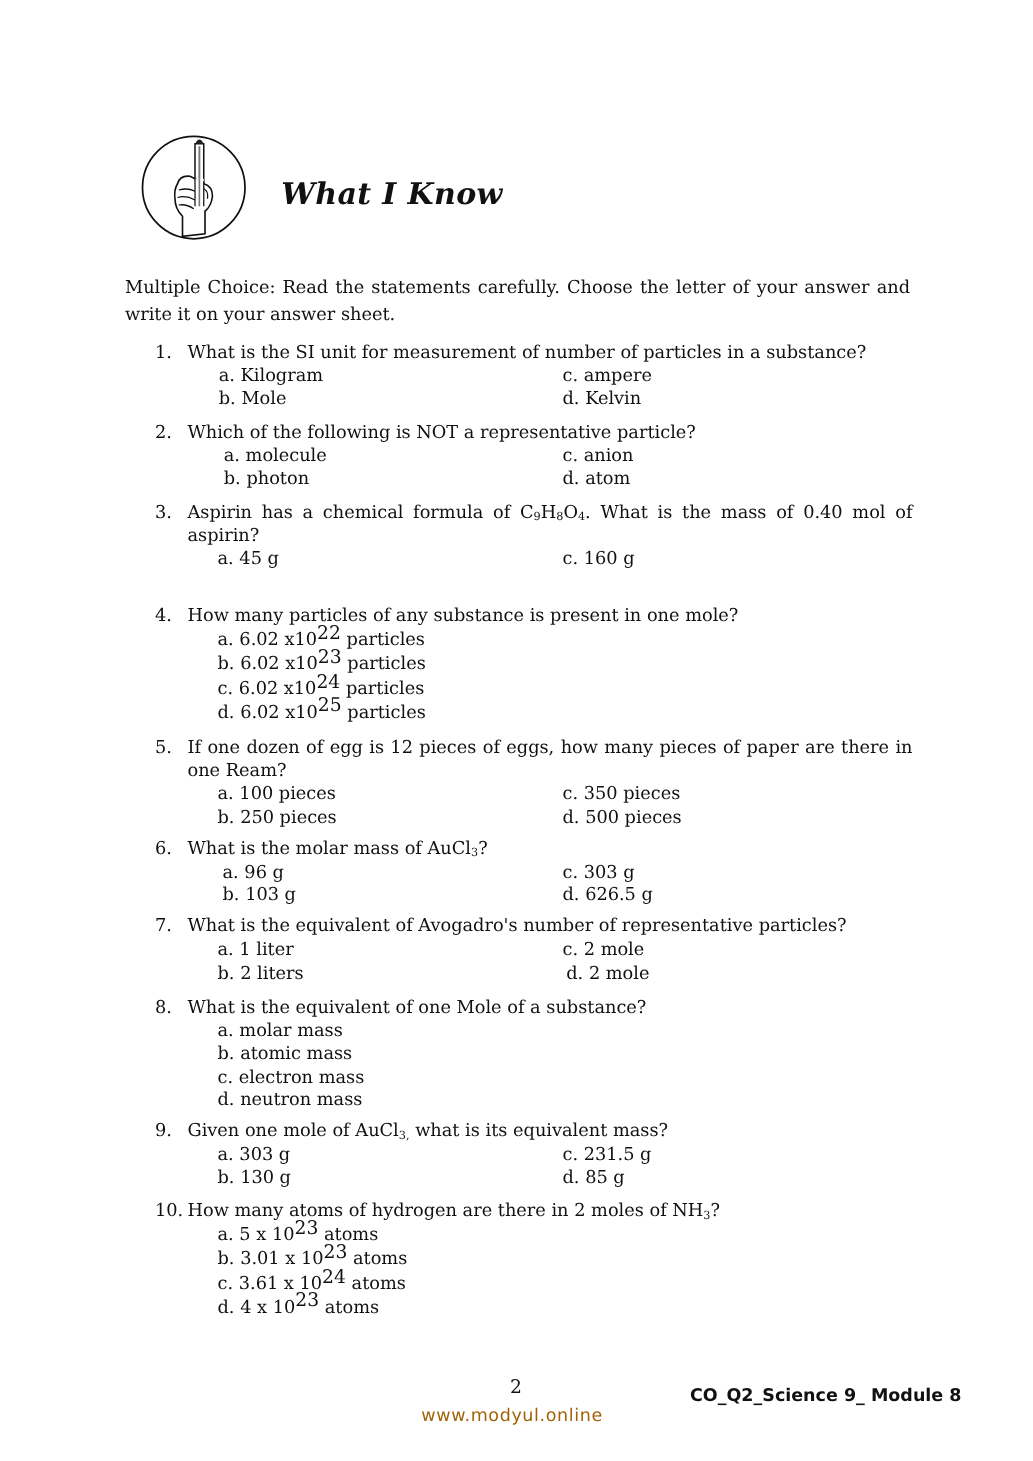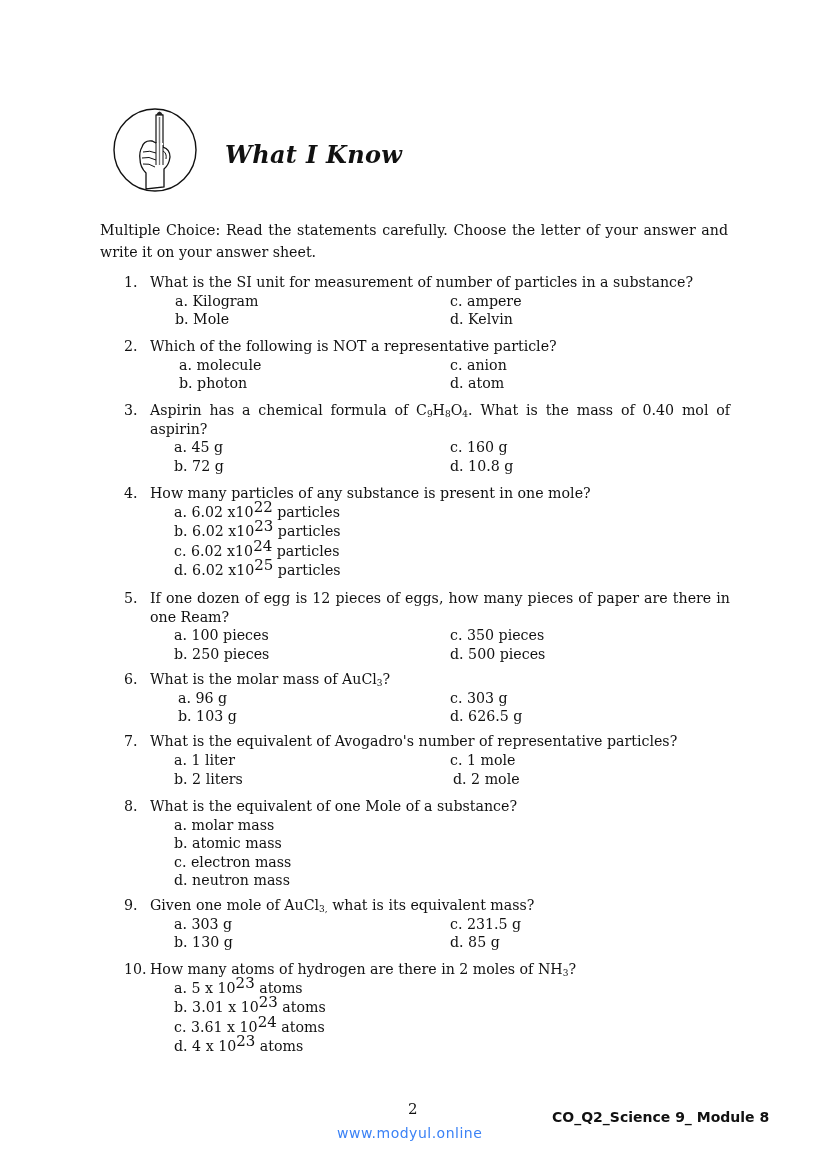--- a/index.html
+++ b/index.html
@@ -17,21 +17,21 @@
   .opts { position: relative; margin-top: 0; }
   .opt-row { position: relative; height: 18.5px; }
   .opt { position: absolute; top: 0; white-space: nowrap; }
   .col1 { left: 51px; }
   .col2 { left: 326px; }
   .stack .opt-row { height: 19.5px; }
   sup { font-size: 15px; vertical-align: 5px; line-height: 0; }
   sub { font-size: 9px; vertical-align: -2px; line-height: 0; }
   .footer-page { position: absolute; left: 408px; top: 1100px; font-size: 15px; }
   .footer-watermark { position: absolute; left: 337px; top: 1125px; font-family: "DejaVu Sans", sans-serif;
-                      font-size: 14px; color: #3b82f6; letter-spacing: 0.5px; }
+                      font-size: 14px; color: #a16207; letter-spacing: 0.5px; }
   .footer-code { position: absolute; left: 552px; top: 1109px; font-family: "DejaVu Sans", sans-serif;
                  font-weight: bold; font-size: 14px; color: #111; }
 </style>
 </head>
 <body>
 
 <div class="header">
   <svg class="icon-circle" viewBox="0 0 86 86">
     <circle cx="43" cy="43" r="41" fill="none" stroke="#111" stroke-width="1.4"></circle>
 
@@ -84,24 +84,20 @@
   </div>
 </div>
 
 <div class="q" style="top:401px">
   <div class="stem"><span class="num">3.</span><span><span>Aspirin has a chemical formula of C</span><sub>9</sub><span>H</span><sub>8</sub><span>O</span><sub>4</sub><span>. What is the mass of 0.40 mol of aspirin?</span></span></div>
   <div class="opts">
     <div class="opt-row">
         <span class="opt col1" style="left:50px">a. 45 g</span>
         <span class="opt col2">c. 160 g</span>
       </div>
-    <div class="opt-row">
-        <span class="opt col1" style="left:50px">b. 72 g</span>
-        <span class="opt col2">d. 10.8 g</span>
-      </div>
   </div>
 </div>
 
 <div class="q" style="top:484px">
   <div class="stem"><span class="num">4.</span><span>How many particles of any substance is present in one mole?</span></div>
   <div class="opts stack">
     <div class="opt-row">
         <span class="opt col1" style="left:50px"><span>a. 6.02 x10</span><sup>22</sup><span> particles</span></span>
       </div>
     <div class="opt-row">
@@ -142,21 +138,21 @@
         <span class="opt col2">d. 626.5 g</span>
       </div>
   </div>
 </div>
 
 <div class="q" style="top:732px">
   <div class="stem"><span class="num">7.</span><span>What is the equivalent of Avogadro's number of representative particles?</span></div>
   <div class="opts stack">
     <div class="opt-row">
         <span class="opt col1" style="left:50px">a. 1 liter</span>
-        <span class="opt col2">c.  1 mole</span>
+        <span class="opt col2">c.  2 mole</span>
       </div>
     <div class="opt-row">
         <span class="opt col1" style="left:50px">b. 2 liters</span>
         <span class="opt col2" style="left:329px">d.  2 mole</span>
       </div>
   </div>
 </div>
 
 <div class="q" style="top:797px">
   <div class="stem"><span class="num">8.</span><span>What is the equivalent of one Mole of a substance?</span></div>

